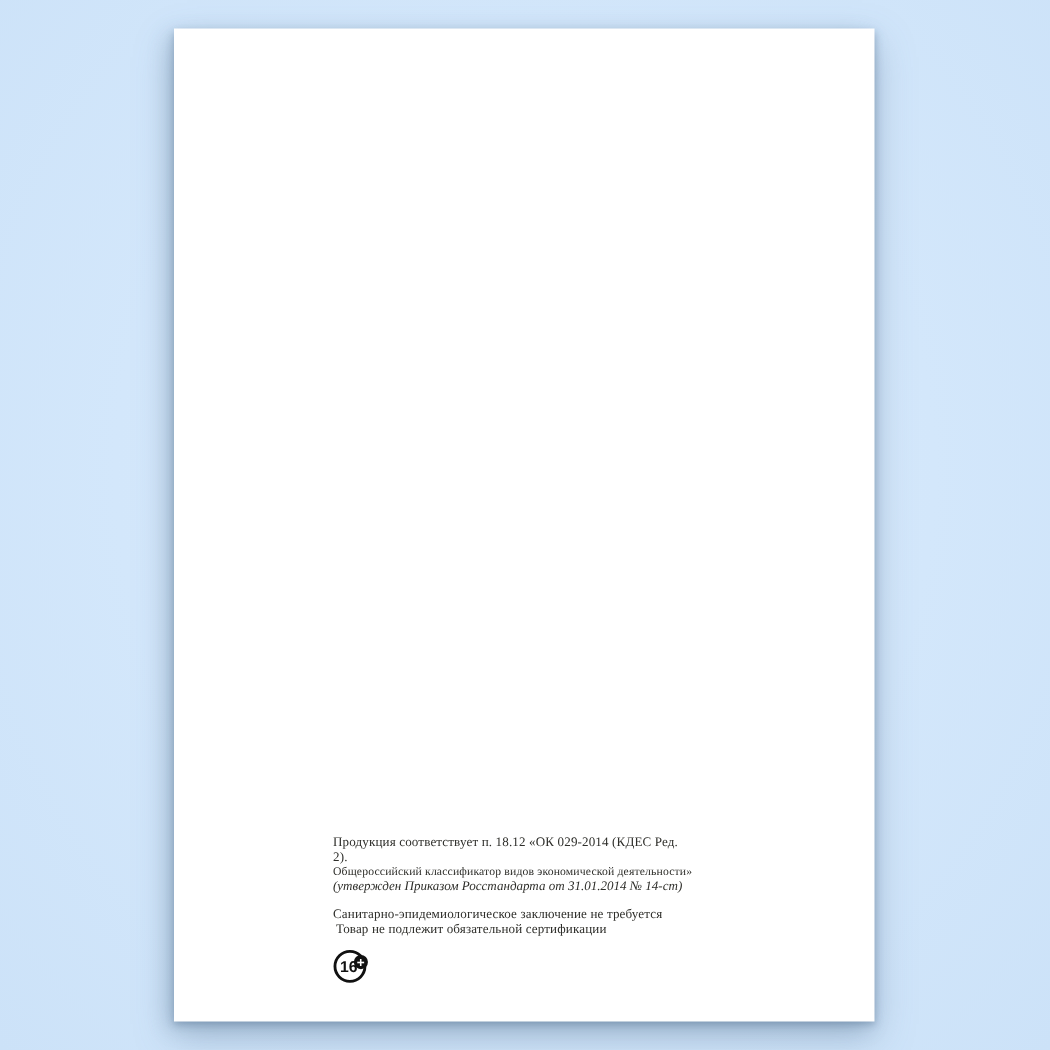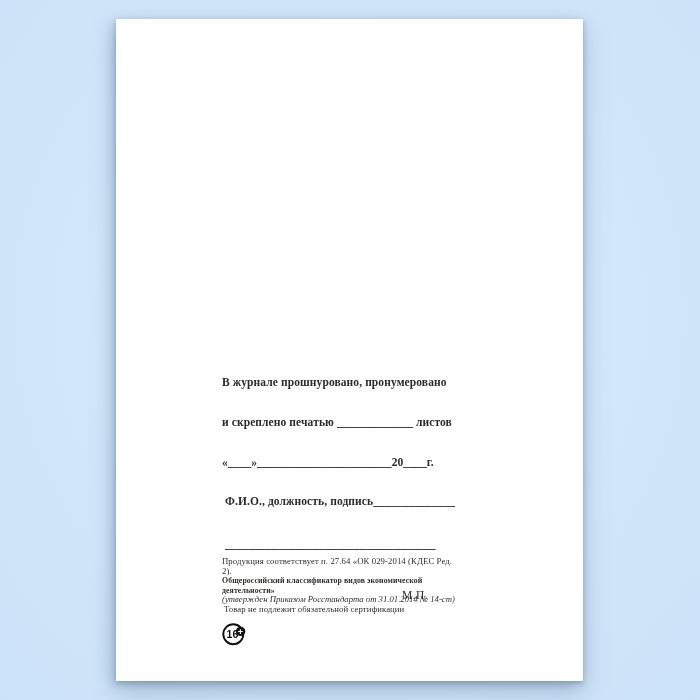--- a/index.html
+++ b/index.html
@@ -52,21 +52,21 @@
   
   .cert {
     position: absolute;
     left: 106px;
     top: 538px;
     width: 240px;
     color: #2e2e2a;
   }
   .cert p { margin: 0; }
   .cert .c1 { font-size: 8.7px; line-height: 9.5px; letter-spacing: 0.1px; }
-  .cert .c2 { font-size: 7.8px; line-height: 9.5px; letter-spacing: 0.1px; font-weight: bold; }
+  .cert .c2 { font-size: 7.8px; line-height: 9.5px; letter-spacing: 0.1px; }
   .cert .c3 { font-size: 8.7px; line-height: 9.5px; font-style: italic; font-family: Liberation Serif, serif; }
   .cert .single { font-size: 8.7px; line-height: 9.5px; letter-spacing: 0.1px; }
   .cert .sanitary { margin-top: 10px; }
   .cert .certif   { padding-left: 2px; }
   .cert .eco      { margin-top: 9px;  padding-left: 2px; }
   
   .age-row {
     margin-top: 8px;
     display: flex;
     align-items: flex-end;
@@ -90,33 +90,26 @@
     font-style: italic;
     color: #3a3a36;
     letter-spacing: 0.1px;
   }
 </style>
 </head>
 <body>
 
 <div class="page">
 
-  <div class="binding">
-    <p class="line">В журнале прошнуровано, пронумеровано</p>
-    <p class="line">и скреплено печатью _____________ листов</p>
-    <p class="line">«____»_______________________20____г.</p>
-    <p class="line line-fio">Ф.И.О., должность, подпись______________</p>
-    <p class="line line-rule">____________________________________</p>
-    <p class="stamp">М.П.</p>
-  </div>
 
   <div class="cert">
-    <p class="c1">Продукция соответствует п. 27.64 «ОК 029-2014 (КДЕС Ред. 2).</p>
+    <p class="c1">Продукция соответствует п. 18.12 «ОК 029-2014 (КДЕС Ред. 2).</p>
     <p class="c2">Общероссийский классификатор видов экономической деятельности»</p>
     <p class="c3">(утвержден Приказом Росстандарта от 31.01.2014 № 14-ст)</p>
+    <p class="single sanitary">Санитарно-эпидемиологическое заключение не требуется</p>
     <p class="single certif">Товар не подлежит обязательной сертификации</p>
 
     <div class="age-row">
       <svg class="age-badge" viewBox="0 0 24 24" aria-hidden="true">
         <circle cx="11.3" cy="12.2" r="10" fill="#ffffff" stroke="#111111" stroke-width="1.9"></circle>
         <text x="4.6" y="16.2" font-family="Liberation Sans, sans-serif" font-size="10.5" font-weight="bold" fill="#111111">16</text>
         <circle cx="18.6" cy="9.4" r="4.7" fill="#111111"></circle>
         <text x="15.8" y="12.6" font-family="Liberation Sans, sans-serif" font-size="9" font-weight="bold" fill="#ffffff">+</text>
       </svg>
     </div>

